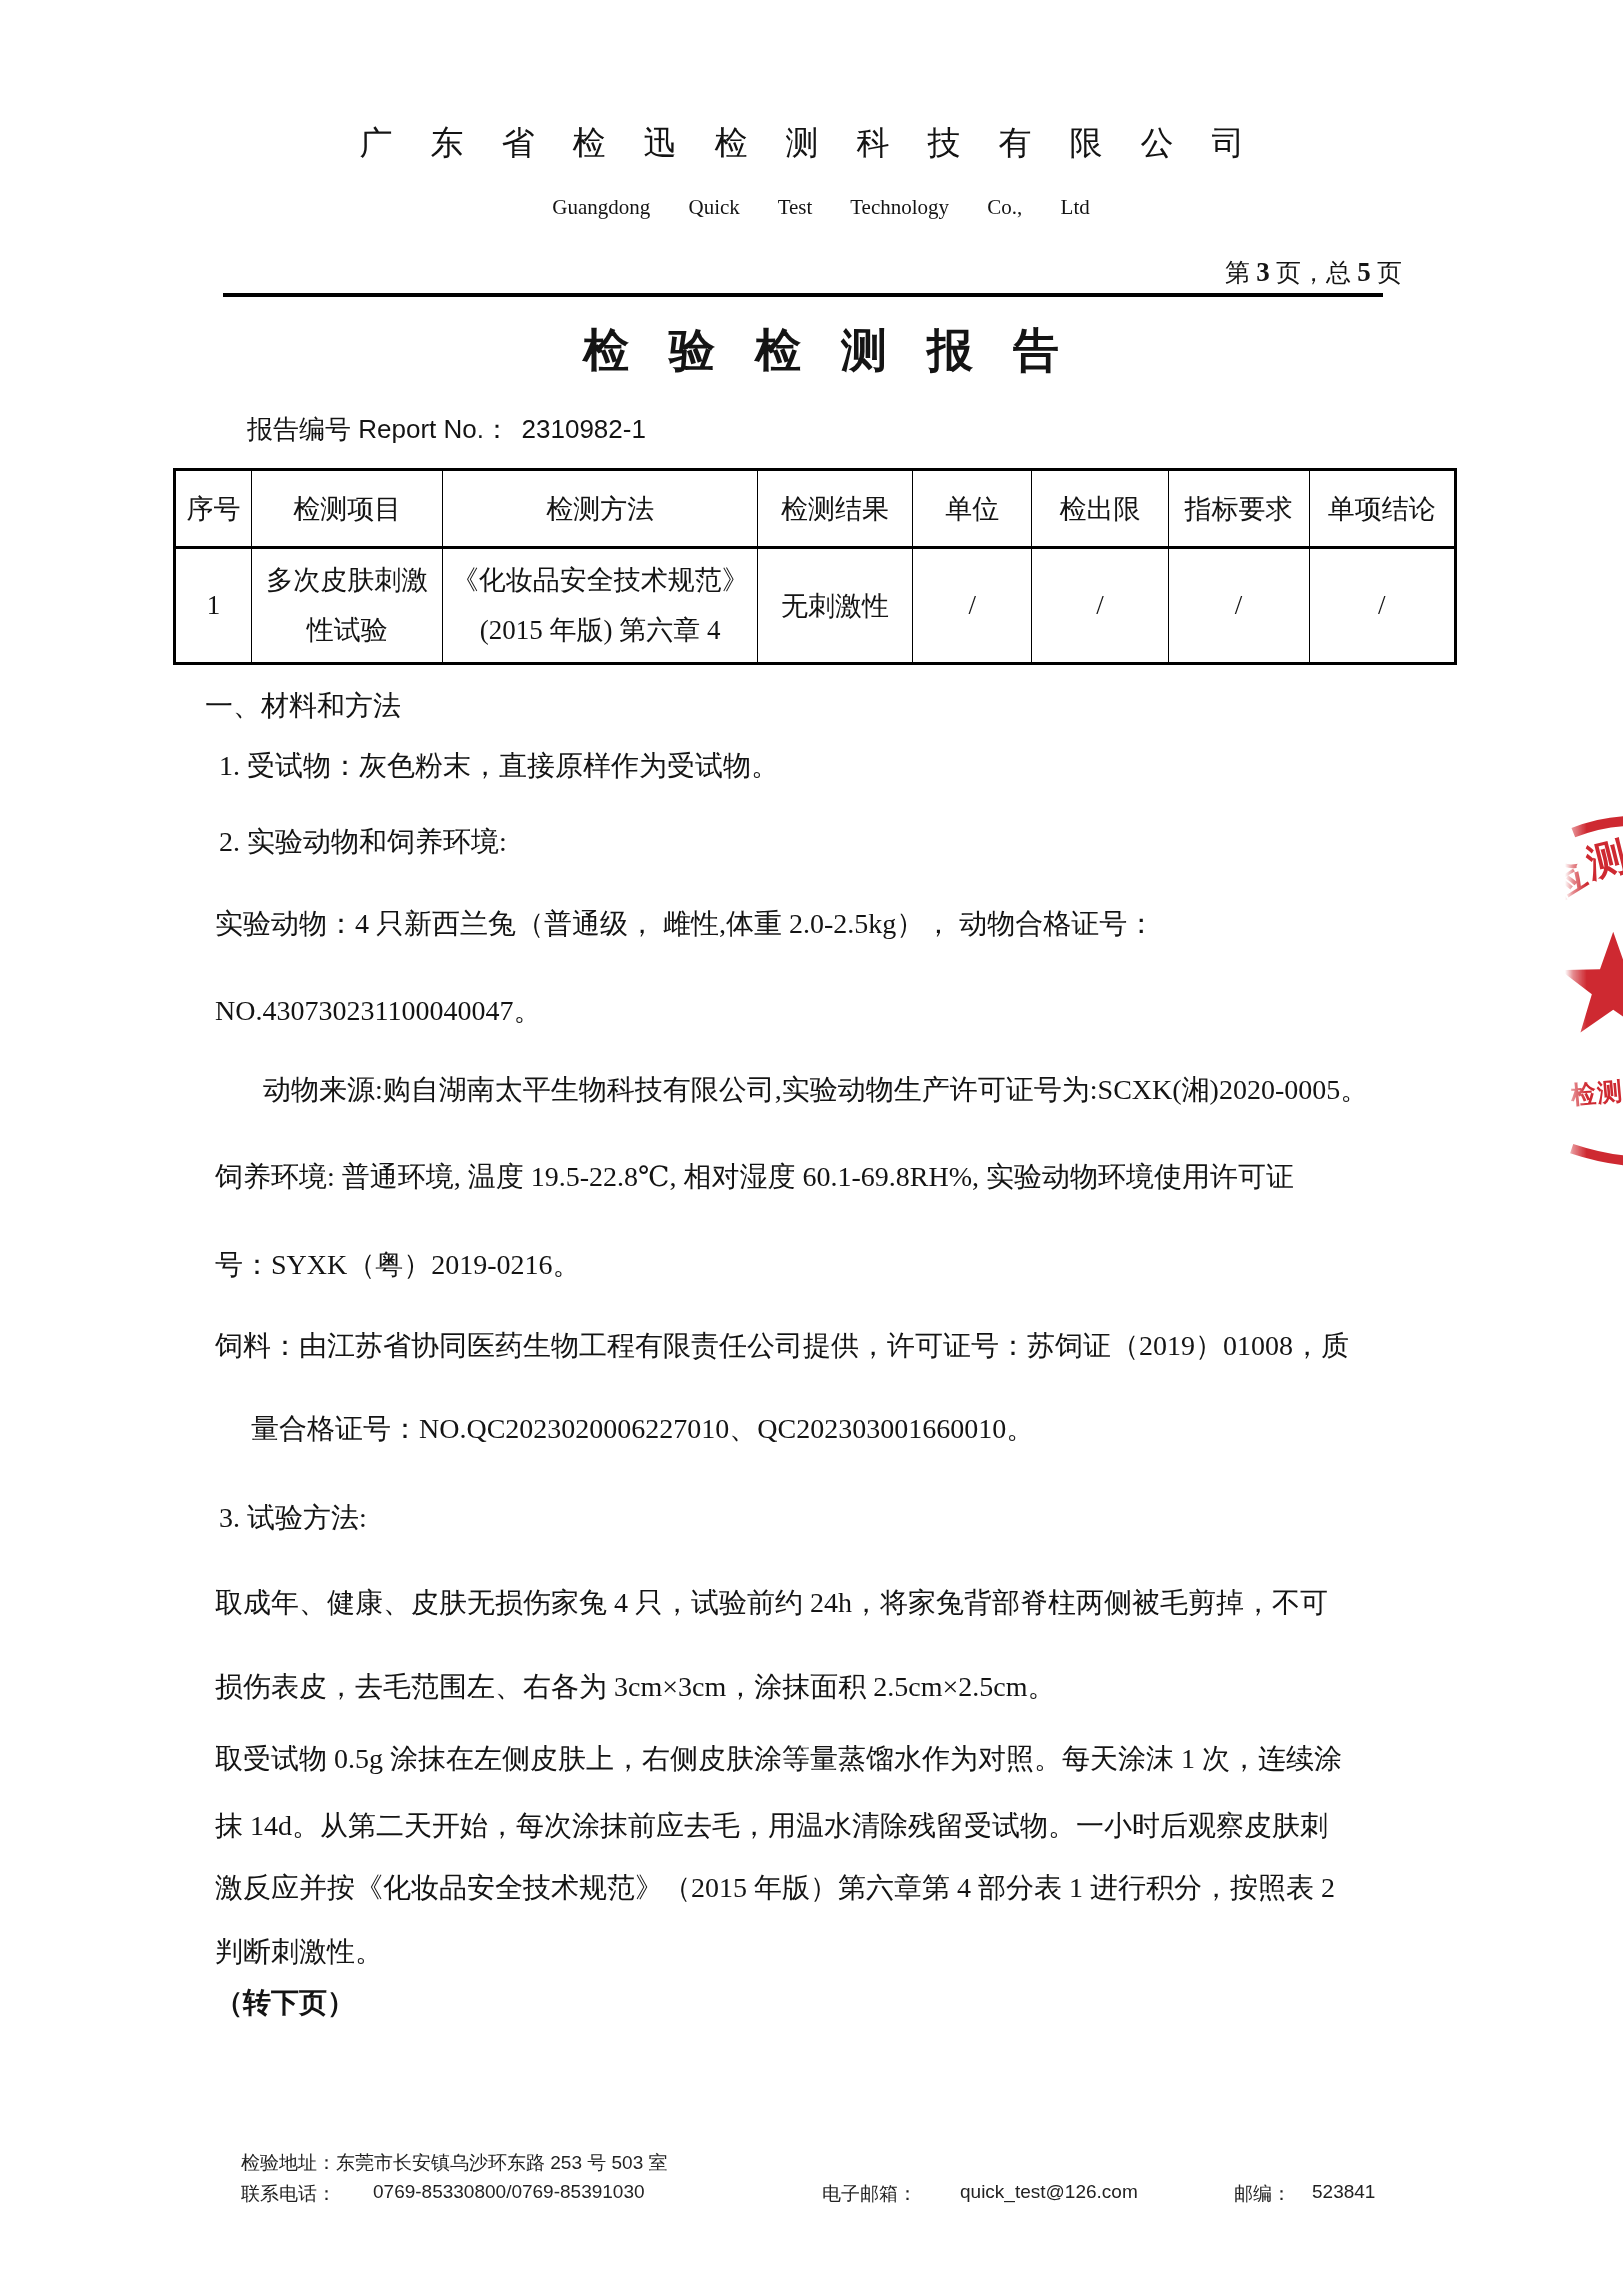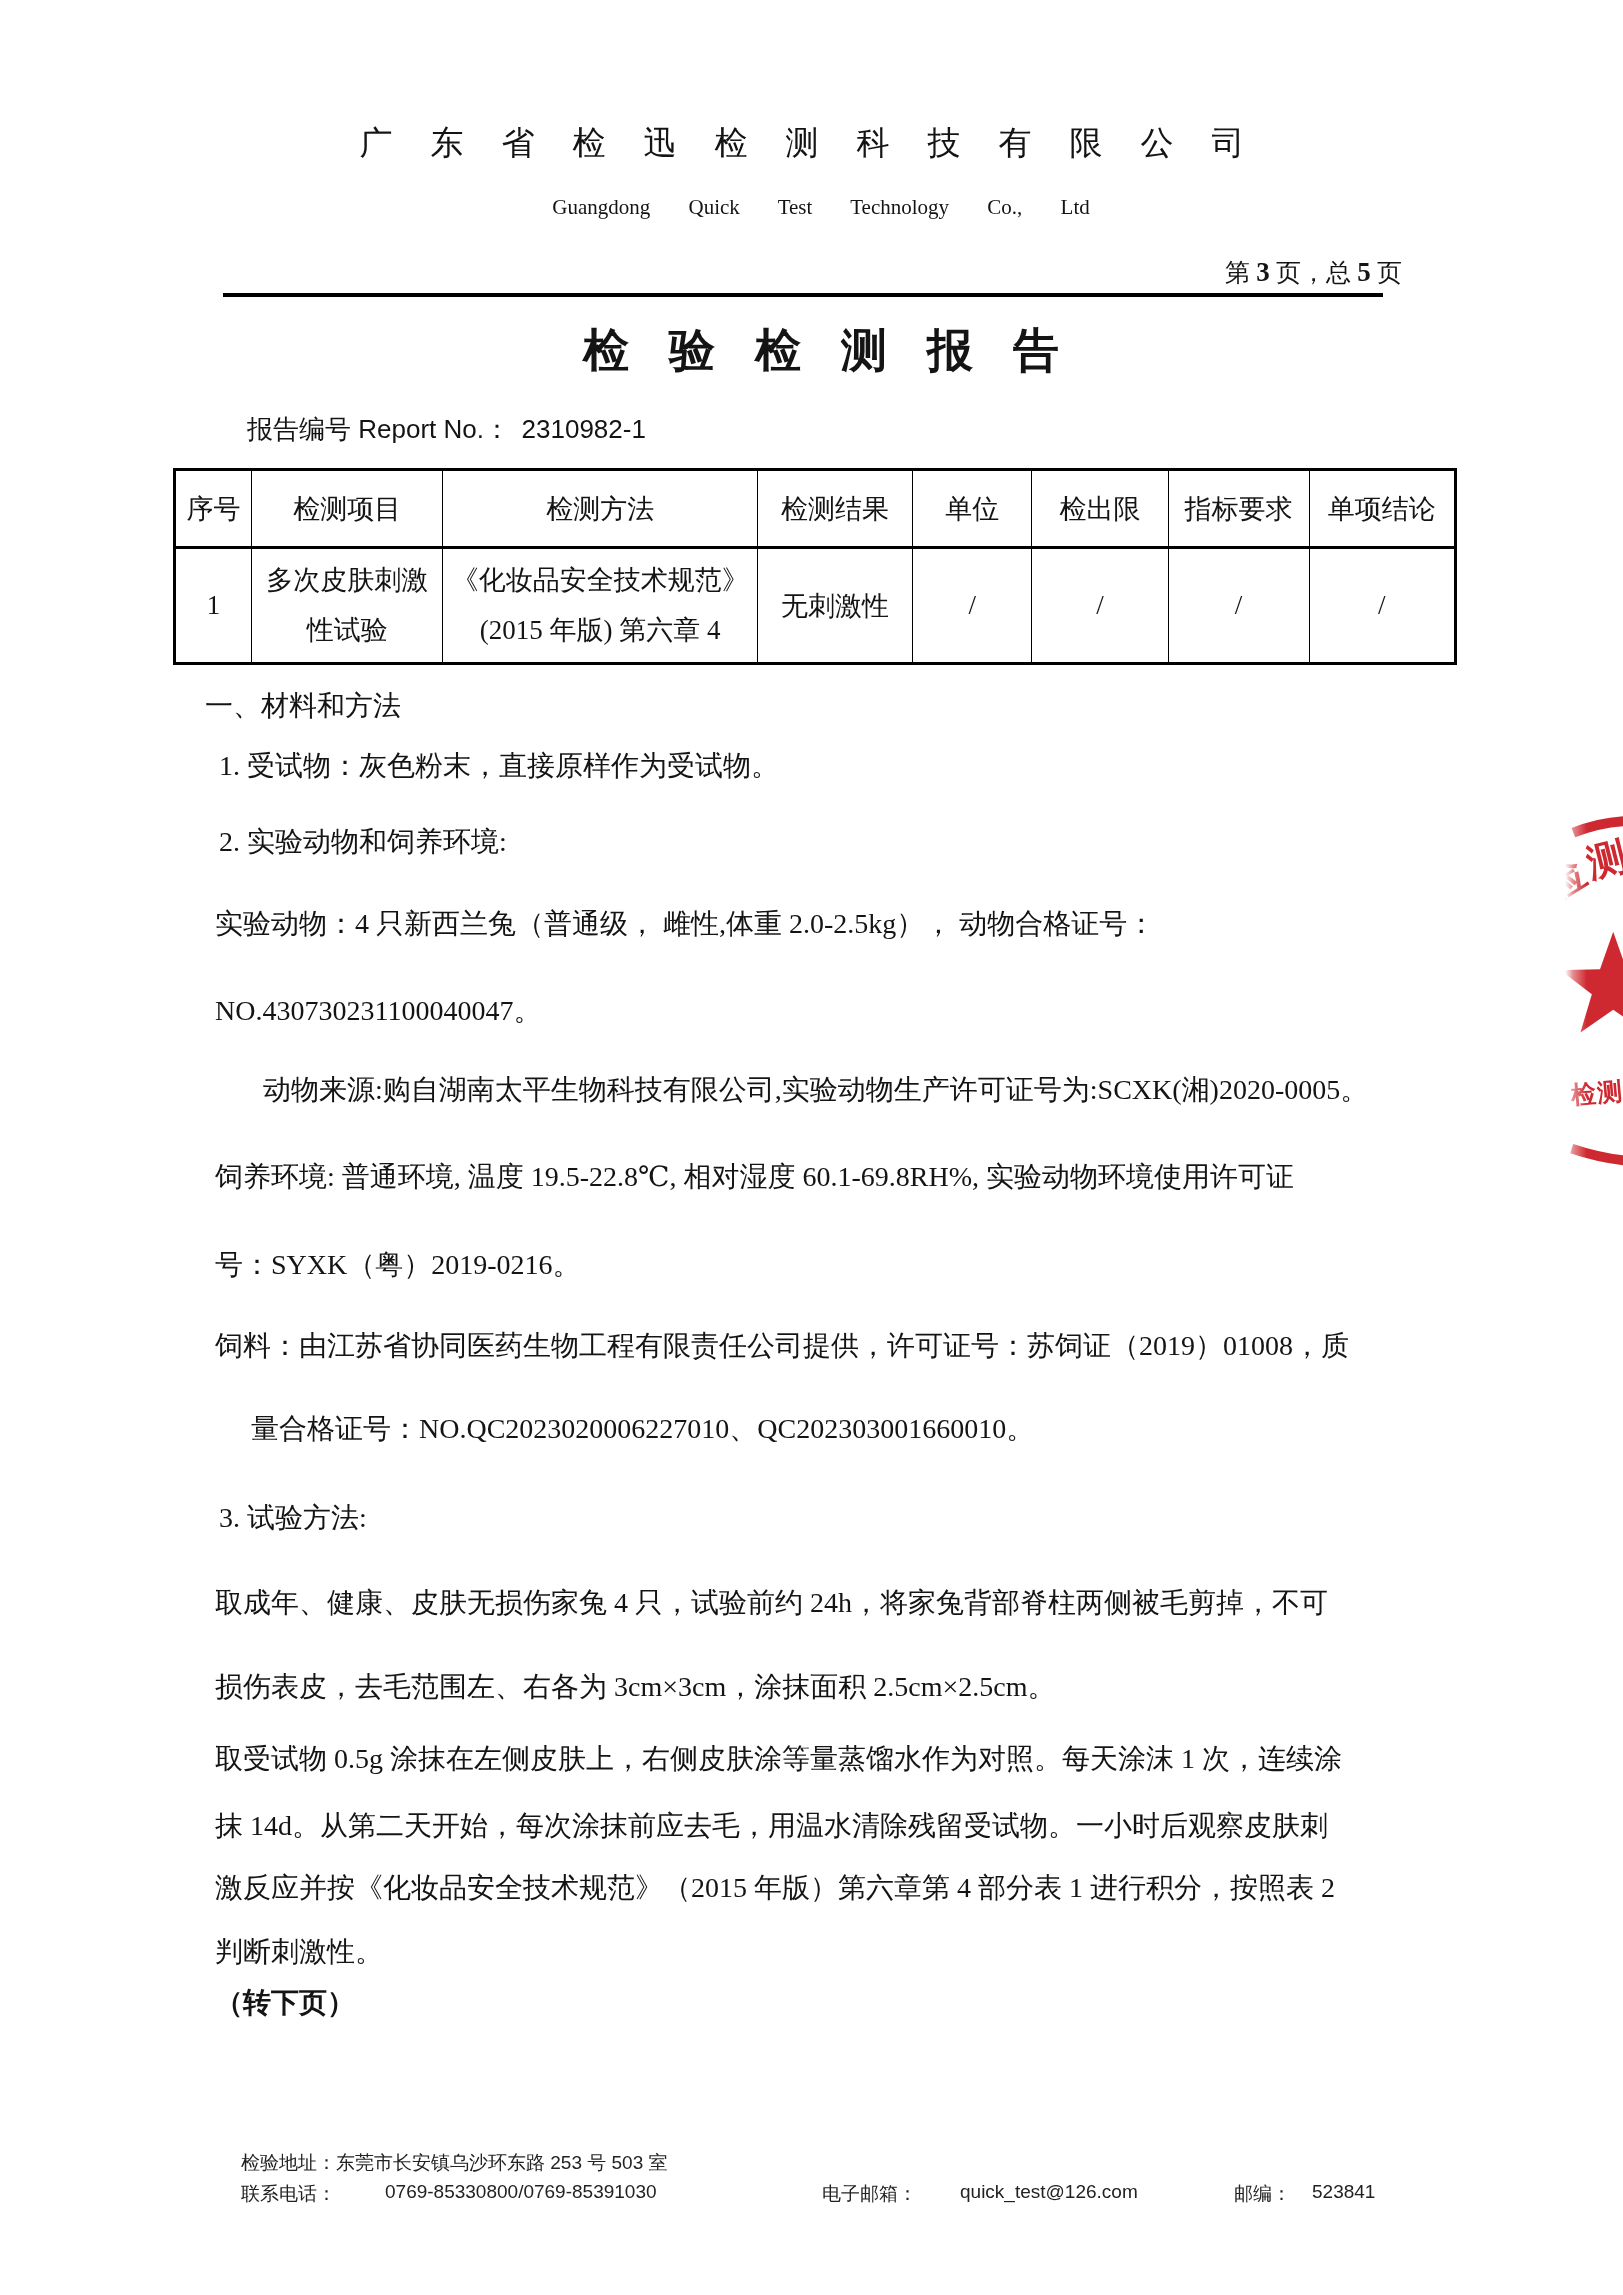--- a/index.html
+++ b/index.html
@@ -180,20 +180,20 @@
         <text x="8" y="352" font-size="30" letter-spacing="2" transform="rotate(-5 8 352)">检测专</text>
         <path d="M 8,406 Q 50,420 92,422 L 160,420" stroke="#cd2129" stroke-width="12" fill="none"></path>
       </g>
     </svg>
   </div>
 
   <div class="abs footer-line" style="top:2150px;left:241px;">
     <span>检验地址：</span><span>东莞市长安镇乌沙环东路 253 号 503 室</span>
   </div>
   <div class="abs footer-line" style="top:2181px;left:241px;">联系电话：</div>
-  <div class="abs footer-line" style="top:2181px;left:373px;margin-left:12px;">0769-85330800/0769-85391030</div>
+  <div class="abs footer-line" style="top:2181px;left:373px;">0769-85330800/0769-85391030</div>
   <div class="abs footer-line" style="top:2181px;left:822px;">电子邮箱：</div>
   <div class="abs footer-line" style="top:2181px;left:960px;">quick_test@126.com</div>
   <div class="abs footer-line" style="top:2181px;left:1234px;">邮编：</div>
   <div class="abs footer-line" style="top:2181px;left:1312px;">523841</div>
 
 </div>
 
 
 </body></html>

